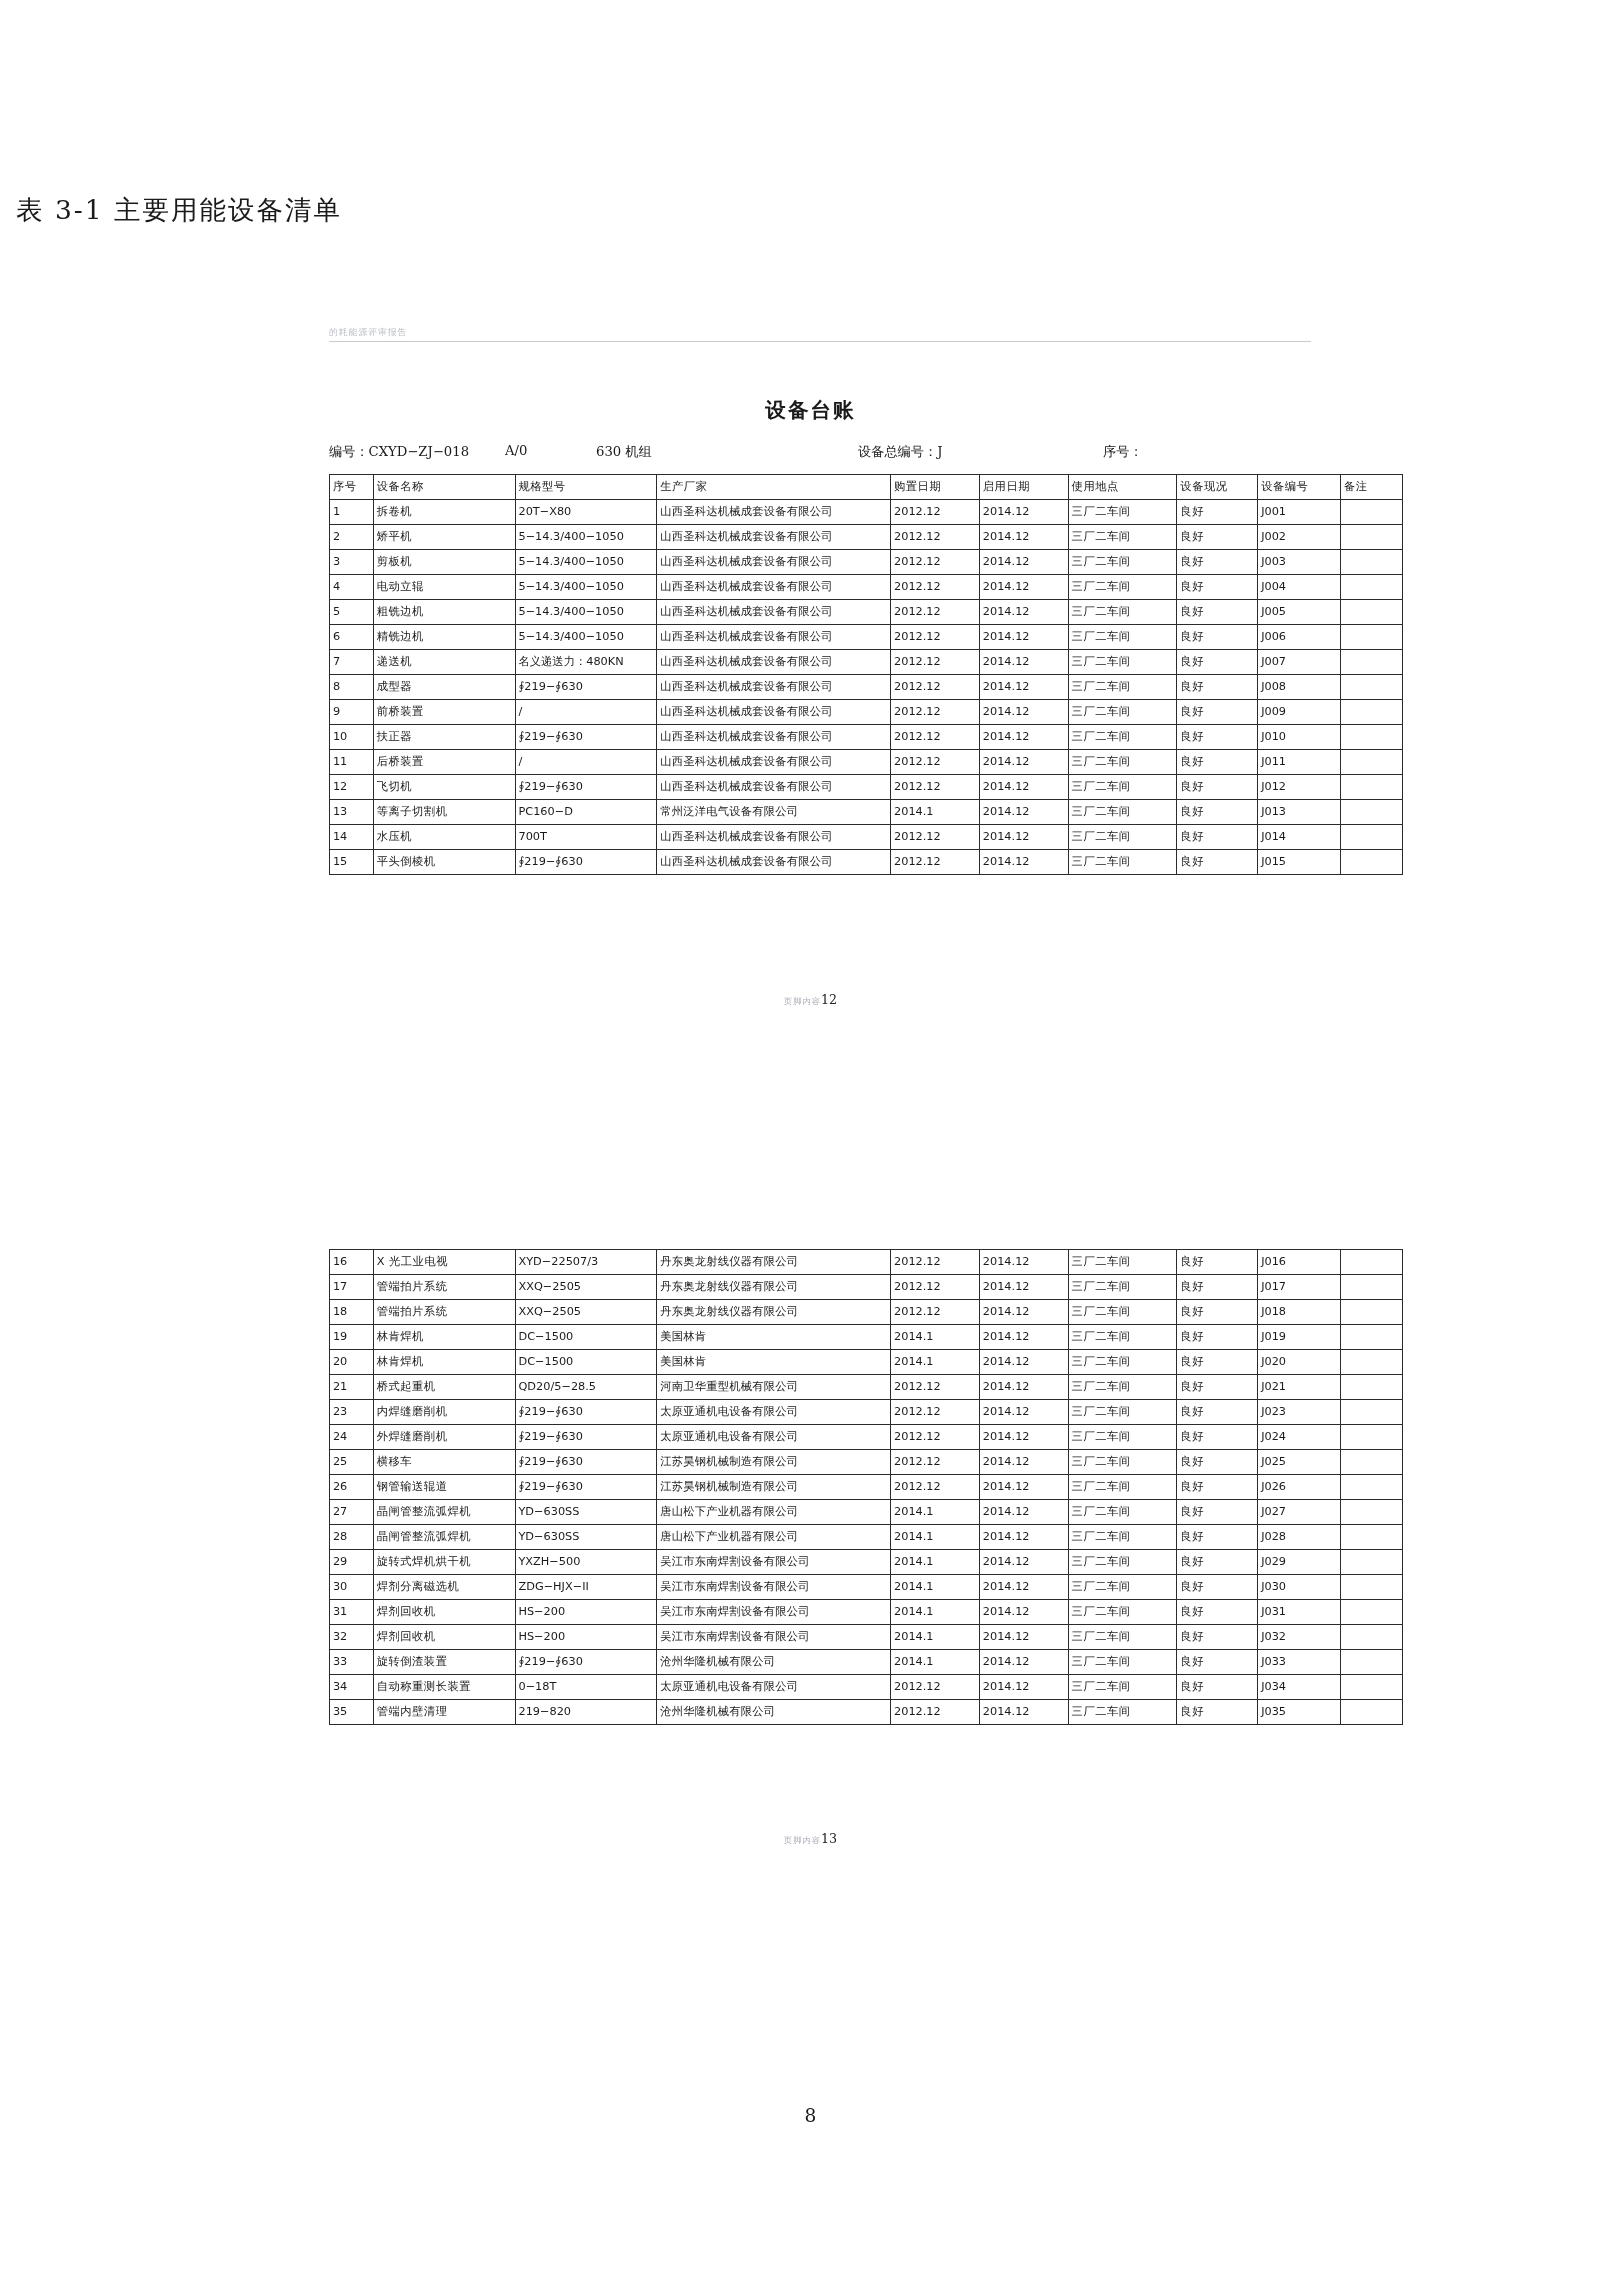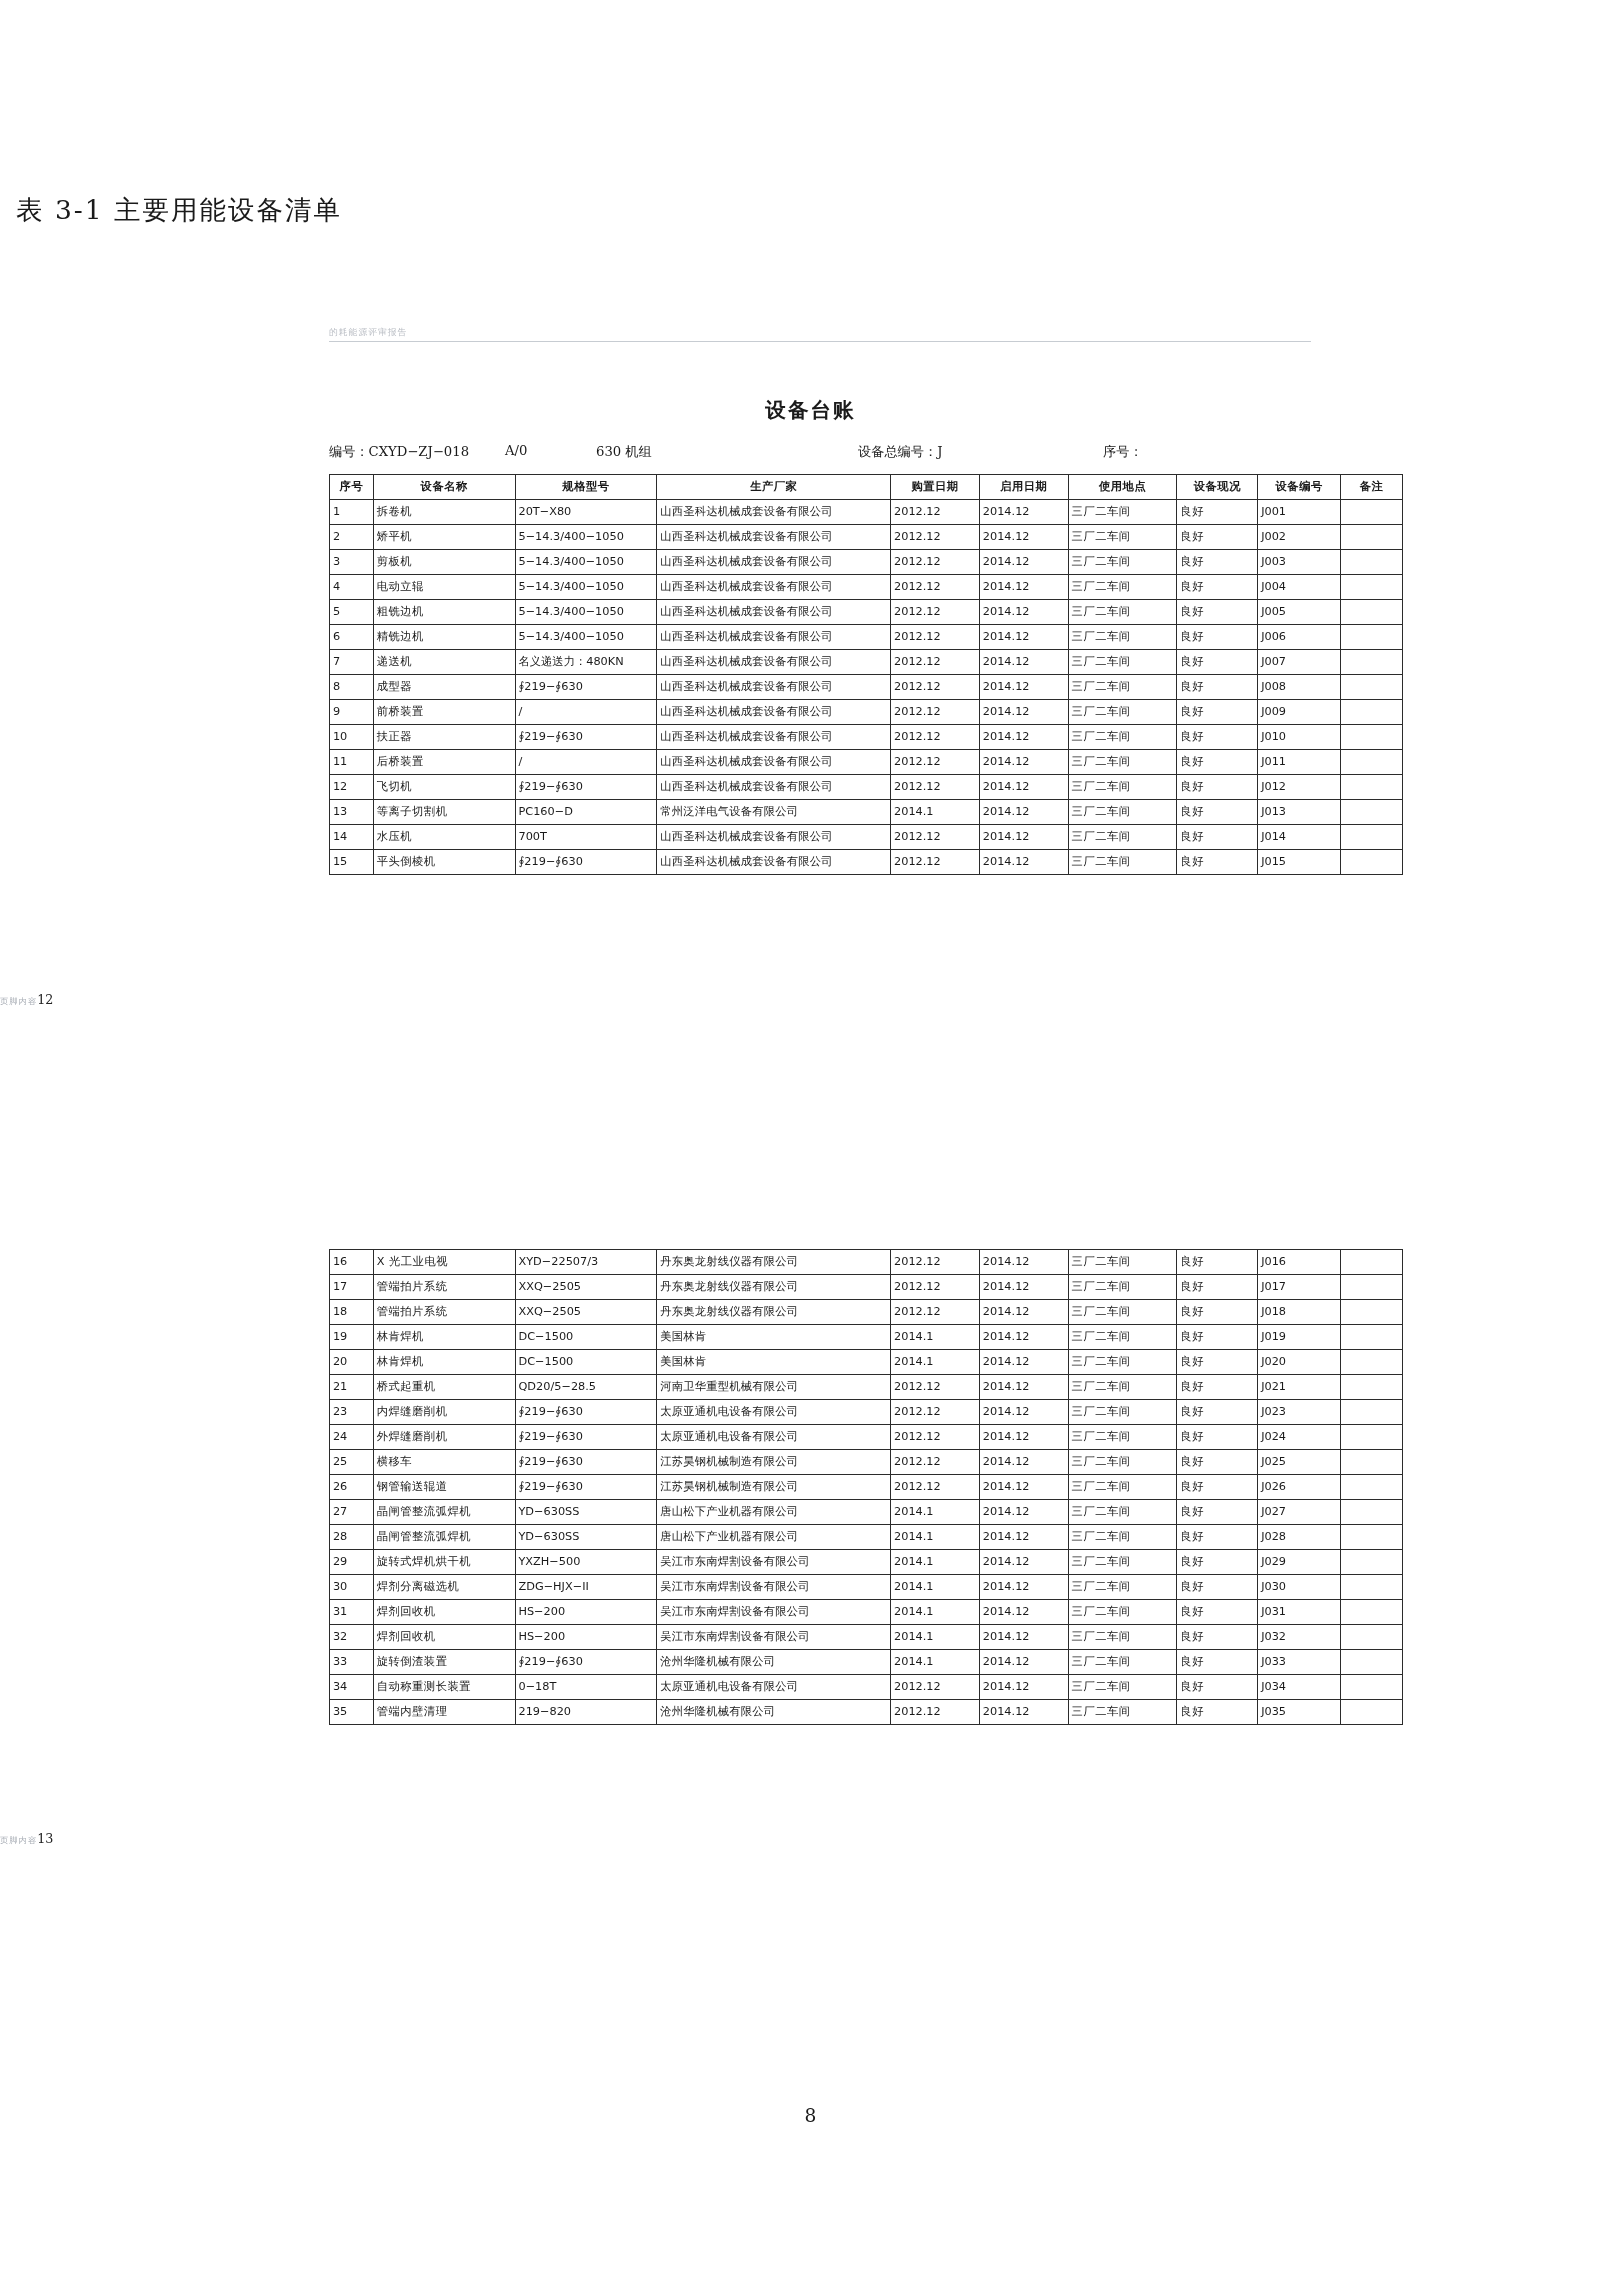--- a/index.html
+++ b/index.html
@@ -89,41 +89,41 @@
   table.ledger th, table.ledger td {
     border: 1px solid #2b2b2b;
     padding: 0 2.9px;
     height: 24px;
     line-height: 24px;
     overflow: hidden;
     white-space: nowrap;
     vertical-align: middle;
   }
   table.ledger th {
-    font-weight: bold;
-    text-align: center;
+    font-weight: normal;
+    text-align: left;
     letter-spacing: 0.5px;
     margin-top: 8px;
   }
   td.c-idx    { width: 37px; }
   td.c-name   { width: 135px; letter-spacing: 0.5px; }
   td.c-model  { width: 135px; }
   td.c-maker  { width: 227px; letter-spacing: 0.2px; }
   td.c-buy    { width: 82px; }
   td.c-use    { width: 82px; }
   td.c-loc    { width: 102px; letter-spacing: 0.5px; }
   td.c-cond   { width: 74px; letter-spacing: 0.5px; }
   td.c-no     { width: 76px; }
   td.c-remark { width: 55px; }
 
   .footer-note {
     position: absolute;
     left: 0;
     width: 100%;
-    text-align: left;
+    text-align: center;
     font-size: 12.7px;
     color: #222;
     font-family: "DejaVu Serif", serif;
   }
   .footer-note .small {
     font-size: 8.3px;
     color: #a9aeb6;
     letter-spacing: 1px;
   }
   .fn1 { top: 992px; }

